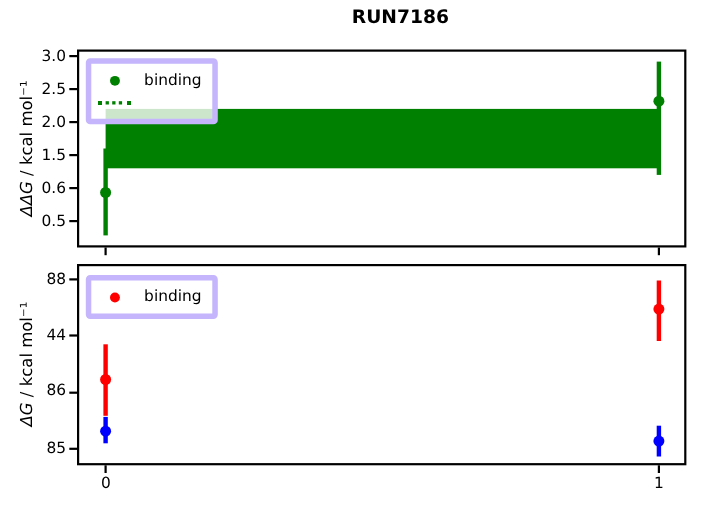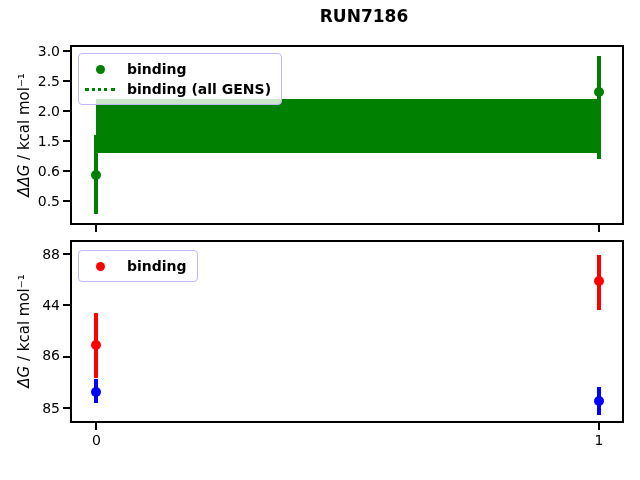--- a/index.html
+++ b/index.html
@@ -33,21 +33,21 @@
   .ylabel{
     position:absolute;transform:translate(-50%,-50%) rotate(-90deg);
     white-space:nowrap;font-size:15px;
   }
   .math{font-style:italic;}
   .xlabel{
     position:absolute;left:70px;top:448px;width:554px;text-align:center;font-size:15px;
   }
   .legend{
     position:absolute;z-index:5;background:rgba(255,255,255,0.8);
-    border:1px solid #c4b5fd;border-radius:4px;padding:5px 10px 5px 6px;font-weight:bold;
+    border:5px solid #c4b5fd;border-radius:4px;padding:5px 10px 5px 6px;
   }
   .legend-row{display:flex;align-items:center;height:20px;}
   .legend-handle{width:30px;display:flex;align-items:center;justify-content:center;flex:0 0 30px;}
   .legend-dot{width:9px;height:9px;border-radius:50%;}
   .legend-dotted{width:30px;height:0;border-top:3px dotted #008000;}
   .legend-label{margin-left:12px;font-size:14px;line-height:20px;white-space:nowrap;}
   .c-green{background:#008000;}
   .c-blue{background:#0000ff;}
   .c-red{background:#ff0000;}
 </style>
@@ -117,21 +117,20 @@
     <div class="legend-row">
       <span class="legend-handle">
           <span class="legend-dot c-green"></span>
         </span>
       <span class="legend-label">binding</span>
     </div>
     <div class="legend-row">
       <span class="legend-handle">
           <span class="legend-dotted"></span>
         </span>
-      <span class="legend-label">binding (all GENS)</span>
     </div>
   </div>
 
   <div class="legend" style="left:78px;top:250px;">
     <div class="legend-row">
       <span class="legend-handle">
           <span class="legend-dot c-red"></span>
         </span>
       <span class="legend-label">binding</span>
     </div>

